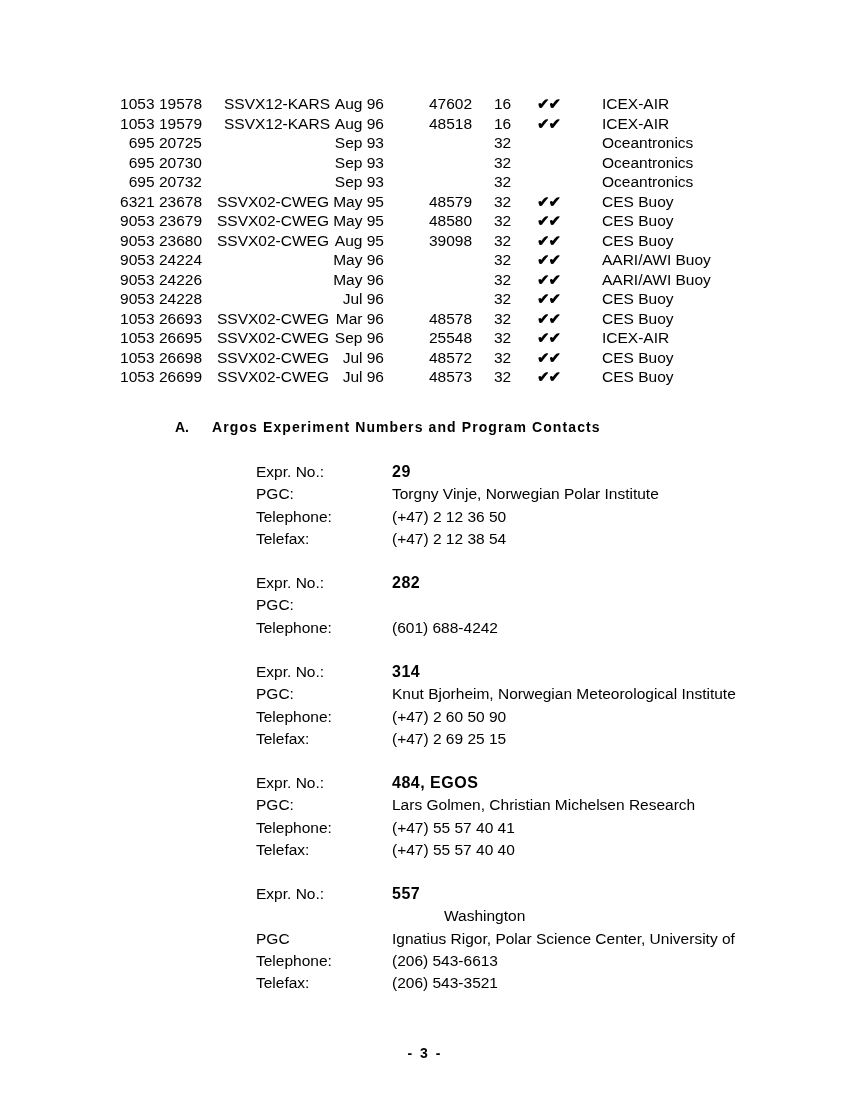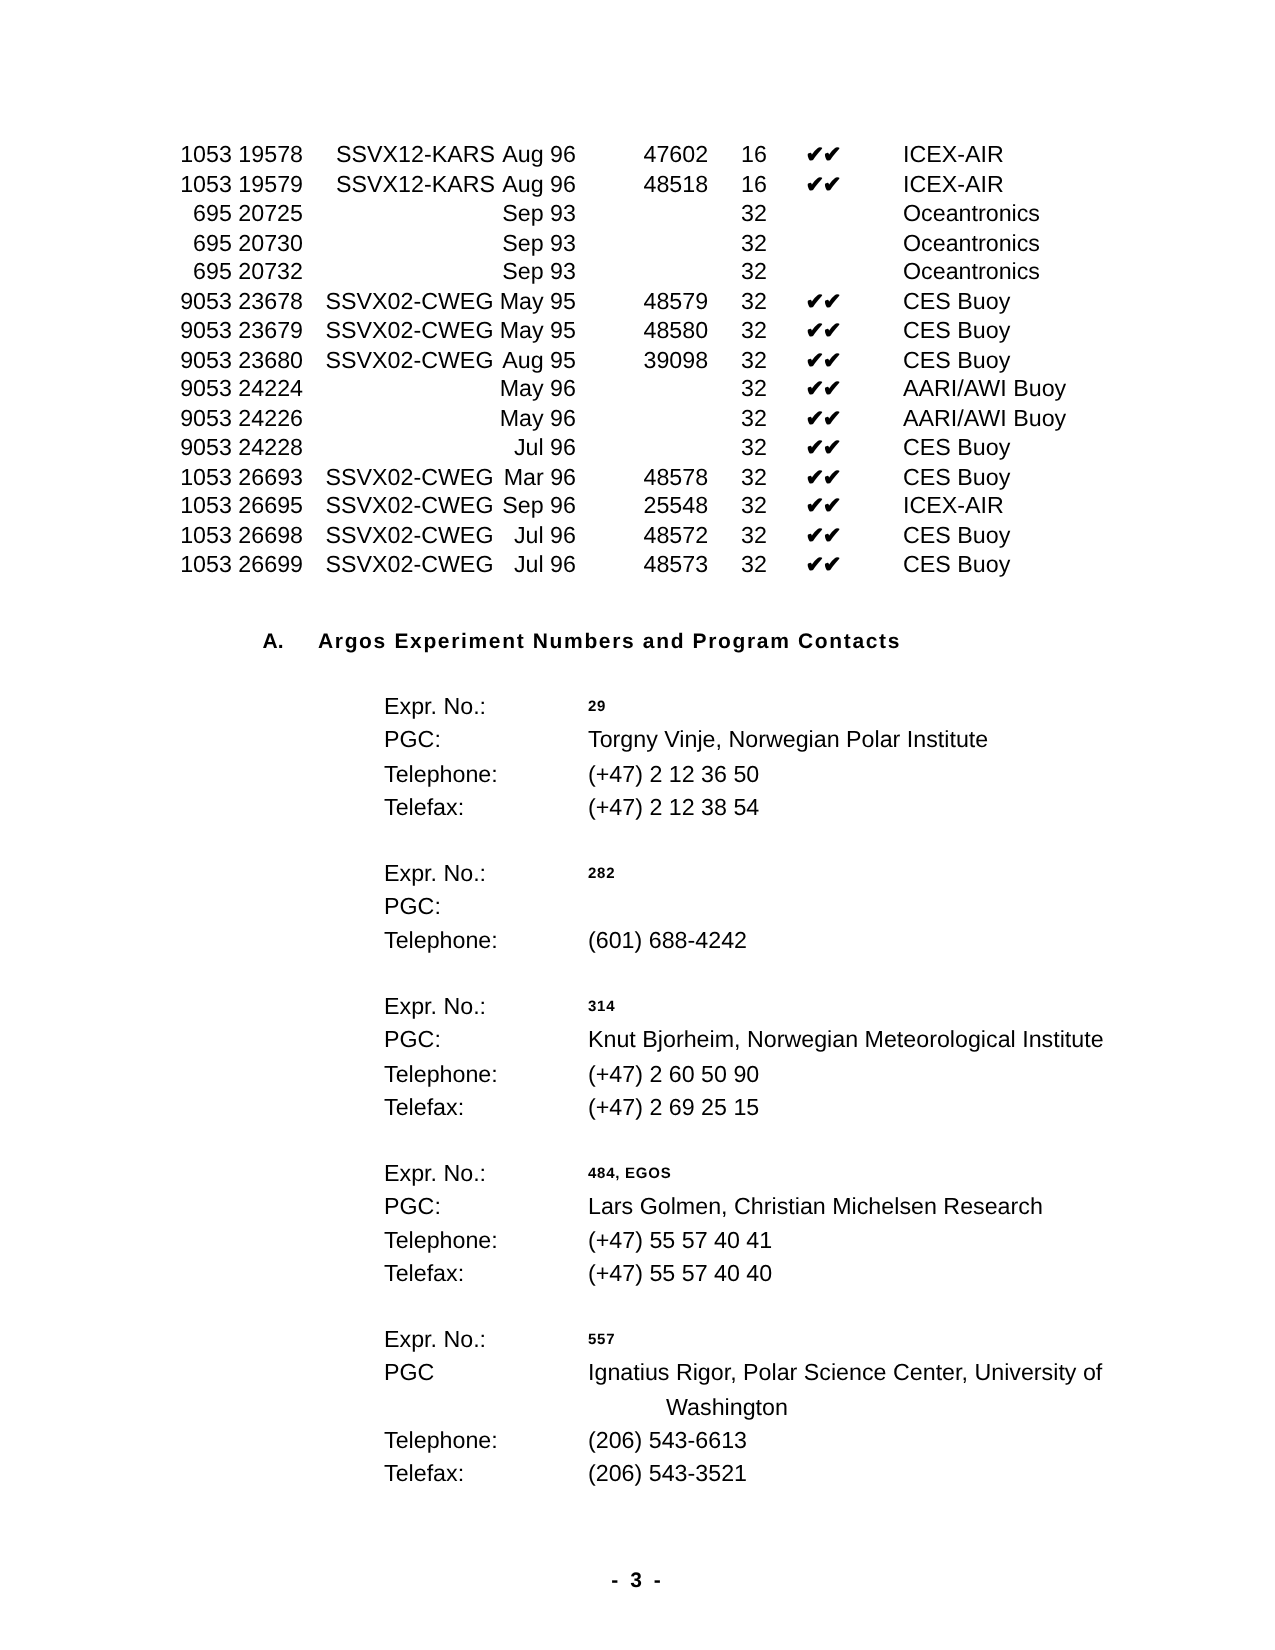--- a/index.html
+++ b/index.html
@@ -22,21 +22,21 @@
   .section-head {
     position: absolute; left: 175px; top: 419px; font-weight: bold; font-size: 14px;
     letter-spacing: 1.1px; white-space: nowrap;
   }
   .section-head .letter { display: inline-block; width: 37px; letter-spacing: 0; }
 
   .contact { position: absolute; left: 212px; width: 560px; margin-left: 44px; }
   .crow { position: relative; height: 22.3px; line-height: 22.3px; white-space: nowrap; }
   .crow .lbl { position: absolute; left: 0; }
   .crow .val { position: absolute; left: 136px; }
-  .crow .val.bold { font-weight: bold; font-size: 10px; letter-spacing: 0.5px; }
+  .crow .val.bold { font-weight: bold; font-size: 16px; letter-spacing: 0.5px; }
   .crow .val.indent { left: 188px; }
 
   .page-num { position: absolute; left: 0; width: 850px; top: 1045px; text-align: center;
     font-weight: bold; font-size: 14px; letter-spacing: 2px; }
 </style>
 </head>
 <body>
 
 <div class="table" id="buoy-table">
     <div class="row">
@@ -78,21 +78,21 @@
     <div class="row">
       <span class="c-id">695 20732</span>
       <span class="c-wmo"></span>
       <span class="c-date">Sep 93</span>
       <span class="c-num"></span>
       <span class="c-bits">32</span>
       <span class="c-check"></span>
       <span class="c-prog">Oceantronics</span>
     </div>
     <div class="row">
-      <span class="c-id">9053 23678</span>
+      <span class="c-id">6321 23678</span>
       <span class="c-wmo">SSVX02-CWEG</span>
       <span class="c-date">May 95</span>
       <span class="c-num">48579</span>
       <span class="c-bits">32</span>
       <span class="c-check">✔✔</span>
       <span class="c-prog">CES Buoy</span>
     </div>
     <div class="row">
       <span class="c-id">9053 23679</span>
       <span class="c-wmo">SSVX02-CWEG</span>
@@ -250,27 +250,27 @@
       <span class="val">(+47) 55 57 40 40</span>
     </div>
 </div>
 
 <div class="contact" style="top:883px;">
   <div class="crow">
       <span class="lbl">Expr. No.:</span>
       <span class="val bold">557</span>
     </div>
   <div class="crow">
+      <span class="val indent">Washington</span>
+    </div>
+  <div class="crow">
       <span class="lbl">PGC</span>
       <span class="val">Ignatius Rigor, Polar Science Center, University of</span>
     </div>
   <div class="crow">
-      <span class="val indent">Washington</span>
-    </div>
-  <div class="crow">
       <span class="lbl">Telephone:</span>
       <span class="val">(206) 543-6613</span>
     </div>
   <div class="crow">
       <span class="lbl">Telefax:</span>
       <span class="val">(206) 543-3521</span>
     </div>
 </div>
 
 <div class="page-num">- 3 -</div>

